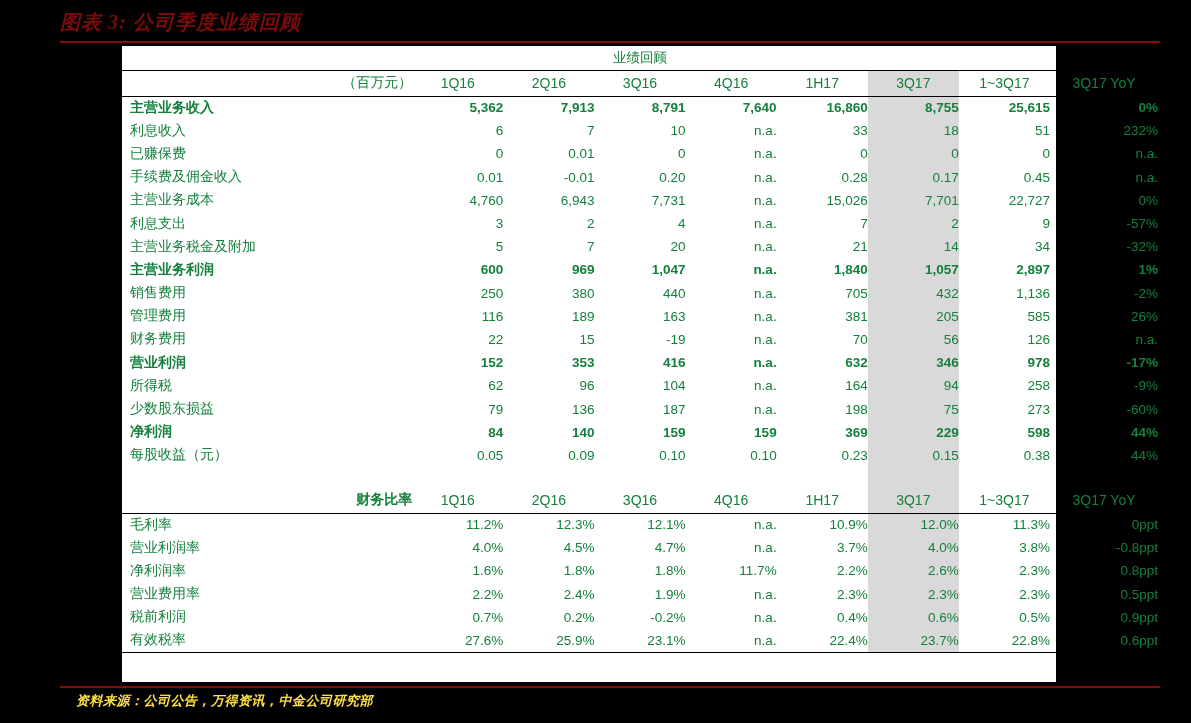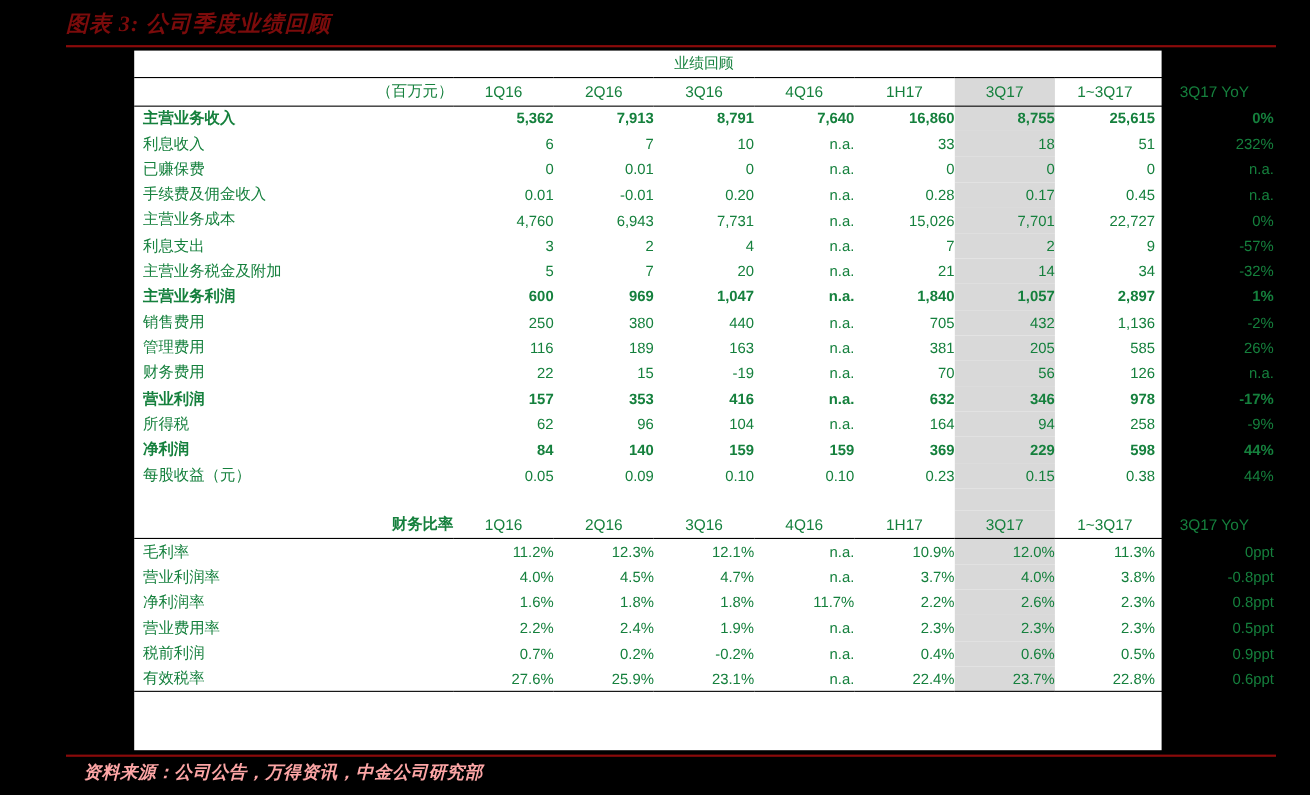--- a/index.html
+++ b/index.html
@@ -56,24 +56,24 @@
     top: 686px;
     width: 1100px;
     height: 2px;
     background: #8a0a0a;
   }
   .footer-source {
     position: absolute;
     left: 76px;
     top: 692px;
     font-family: Liberation Serif, serif;
-    font-size: 16px;
+    font-size: 13px;
     font-weight: bold;
     font-style: italic;
-    color: #fca5a5;
+    color: #fde047;
     letter-spacing: 0.5px;
     white-space: nowrap;
   }
 
   
   .table-frame {
     position: absolute;
     left: 122px;
     top: 46px;
     width: 934px;
@@ -305,39 +305,50 @@
             <td>15</td>
             <td>-19</td>
             <td>n.a.</td>
             <td>70</td>
             <td class="hl">56</td>
             <td>126</td>
             <td>n.a.</td>
           </tr>
           <tr class="d-row bold">
             <td class="lbl">营业利润</td>
-            <td>157</td>
+            <td>152</td>
             <td>353</td>
             <td>416</td>
             <td>n.a.</td>
             <td>632</td>
             <td class="hl">346</td>
             <td>978</td>
             <td>-17%</td>
           </tr>
           <tr class="d-row">
             <td class="lbl">所得税</td>
             <td>62</td>
             <td>96</td>
             <td>104</td>
             <td>n.a.</td>
             <td>164</td>
             <td class="hl">94</td>
             <td>258</td>
             <td>-9%</td>
+          </tr>
+          <tr class="d-row">
+            <td class="lbl">少数股东损益</td>
+            <td>79</td>
+            <td>136</td>
+            <td>187</td>
+            <td>n.a.</td>
+            <td>198</td>
+            <td class="hl">75</td>
+            <td>273</td>
+            <td>-60%</td>
           </tr>
           <tr class="d-row bold">
             <td class="lbl">净利润</td>
             <td>84</td>
             <td>140</td>
             <td>159</td>
             <td>159</td>
             <td>369</td>
             <td class="hl">229</td>
             <td>598</td>

